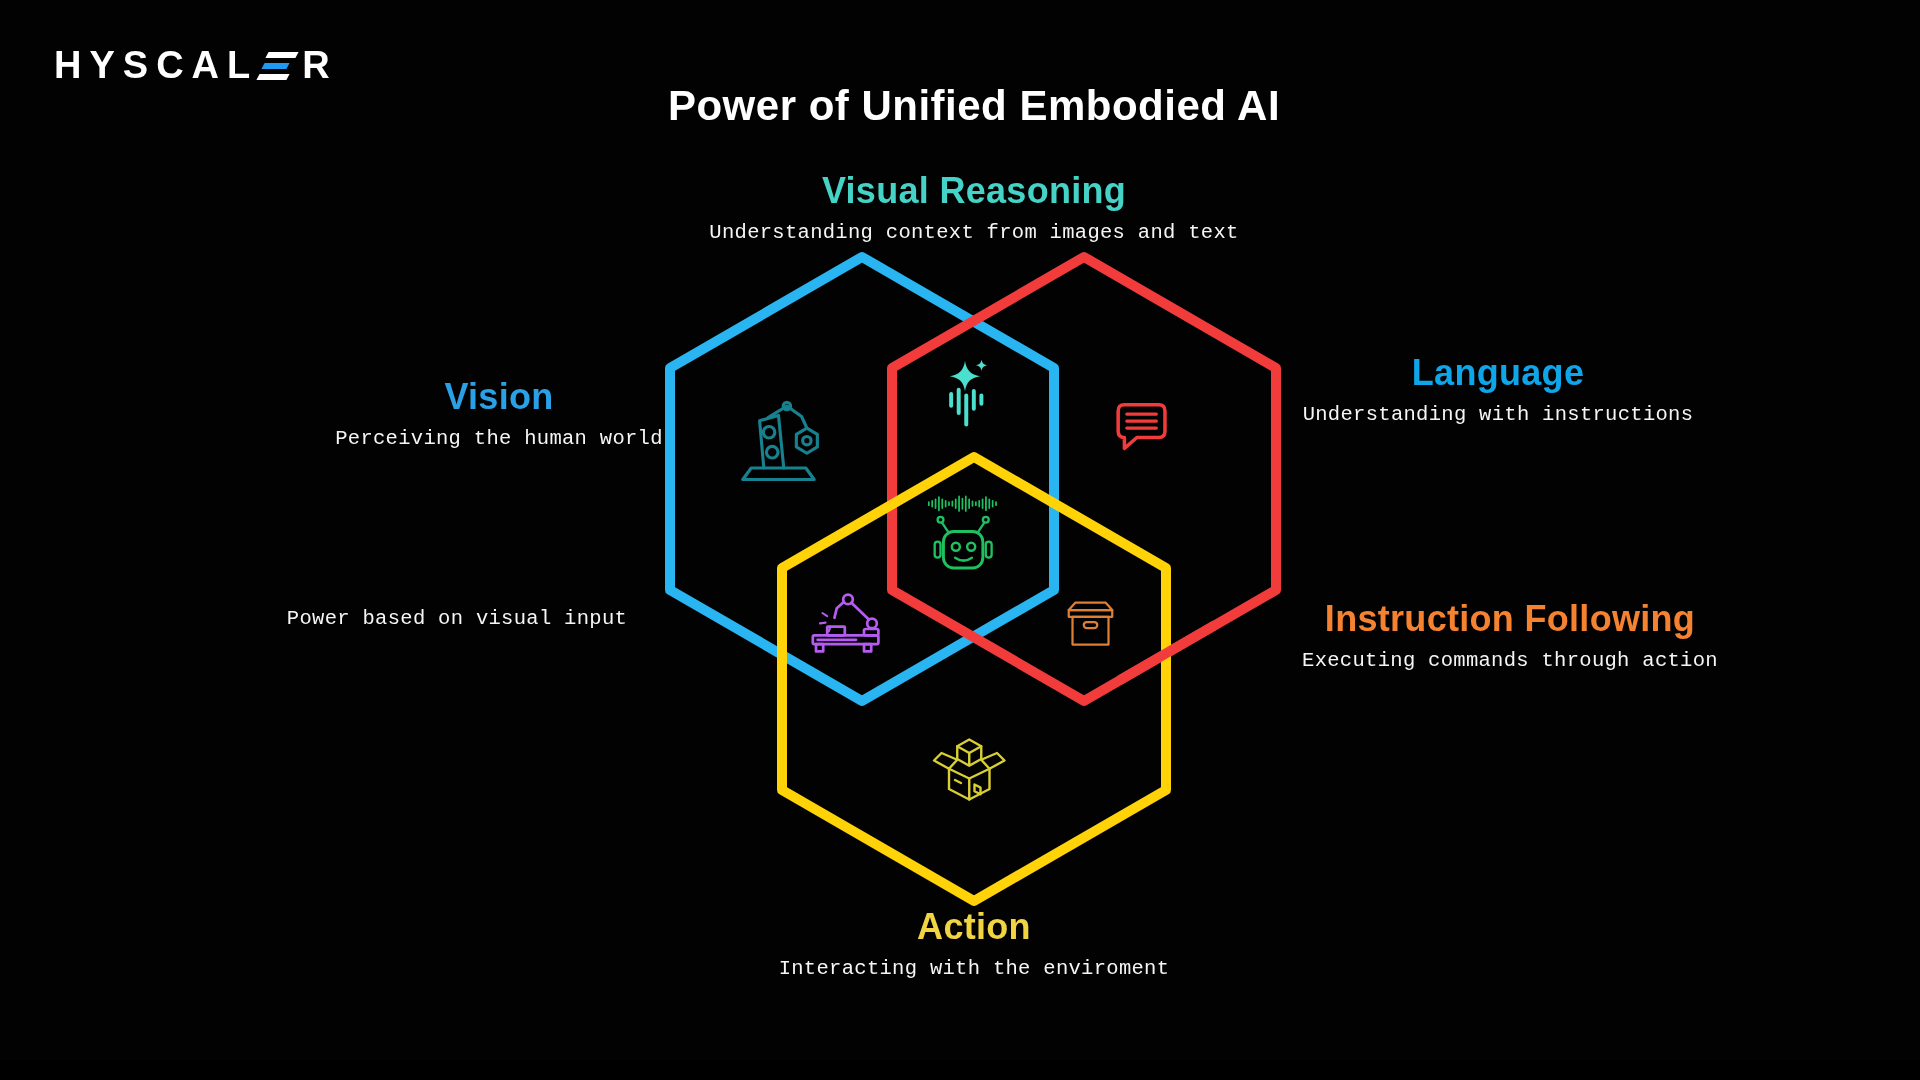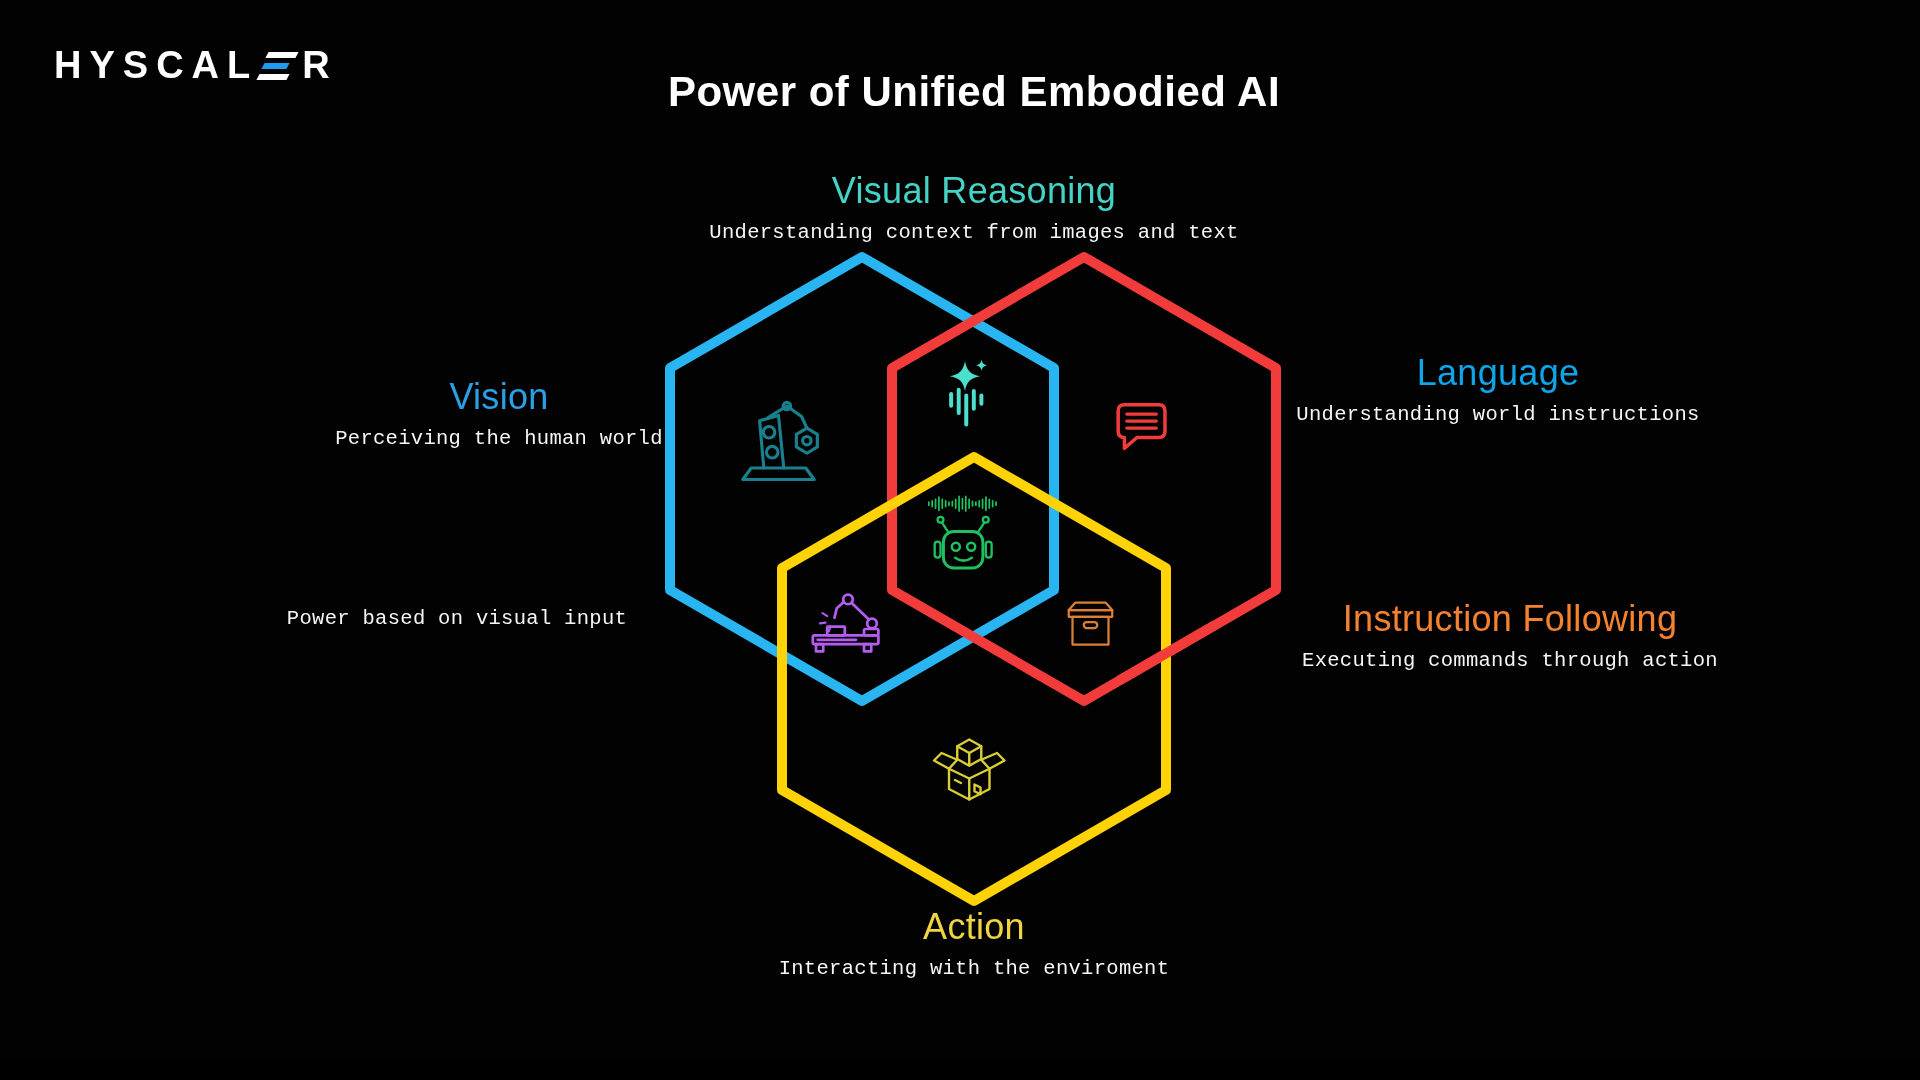--- a/index.html
+++ b/index.html
@@ -12,26 +12,26 @@
     position:absolute;left:54px;top:44px;display:flex;align-items:center;
     color:#fff;font-size:38px;font-weight:700;letter-spacing:8px;
   }
   .logo-e{display:inline-flex;flex-direction:column;gap:5px;margin:0 10px 0 4px;}
   .logo-e .bar{display:block;height:6px;width:30px;background:#fff;border:0;transform:skewX(-28deg);}
   .logo-e .b1{transform:skewX(-28deg) translateX(5px);}
   .logo-e .b2{width:25px;transform:skewX(-28deg) translateX(1px);}
   .logo-e .b3{transform:skewX(-28deg) translateX(-4px);}
   
   .title{
-    position:absolute;left:974px;top:68px;transform:translateX(-50%);
+    position:absolute;left:974px;top:82px;transform:translateX(-50%);
     color:#fff;font-size:42px;font-weight:600;white-space:nowrap;letter-spacing:.5px;
   }
   
   .label-block{position:absolute;transform:translateX(-50%);text-align:center;white-space:nowrap;}
-  .label-block h2{margin:0;font-size:36px;font-weight:400;letter-spacing:.3px;}
+  .label-block h2{margin:0;font-size:36px;font-weight:700;letter-spacing:.3px;}
   .label-block p{margin:9px 0 0 0;color:#f5f5f5;font-size:20.5px;font-weight:400;letter-spacing:.3px;font-family:Liberation Mono, monospace;}
   .lb-visual-reasoning{left:974px;top:170px;}   .lb-visual-reasoning h2{color:#44d3c6;}
   .lb-vision{left:499px;top:352px;margin-top:24px;}             .lb-vision h2{color:#2aa0e6;}
   .lb-language{left:1498px;top:352px;}          .lb-language h2{color:#0ea5e9;}
   .lb-visual-manipulation{left:457px;top:598px;}.lb-visual-manipulation h2{color:#b763e9;}
   .lb-instruction-following{left:1510px;top:598px;}.lb-instruction-following h2{color:#f58230;}
   .lb-action{left:974px;top:906px;}             .lb-action h2{color:#f1d441;}
   svg.diagram{position:absolute;left:0;top:0;}
 </style>
 </head>
@@ -137,21 +137,21 @@
     <p>Understanding context from images and text</p>
   </div>
 
   <div class="label-block lb-vision">
     <h2>Vision</h2>
     <p>Perceiving the human world</p>
   </div>
 
   <div class="label-block lb-language">
     <h2>Language</h2>
-    <p>Understanding world instructions</p>
+    <p>Understanding with instructions</p>
   </div>
 
   <div class="label-block lb-visual-manipulation">
     <p>Power based on visual input</p>
   </div>
 
   <div class="label-block lb-instruction-following">
     <h2>Instruction Following</h2>
     <p>Executing commands through action</p>
   </div>

